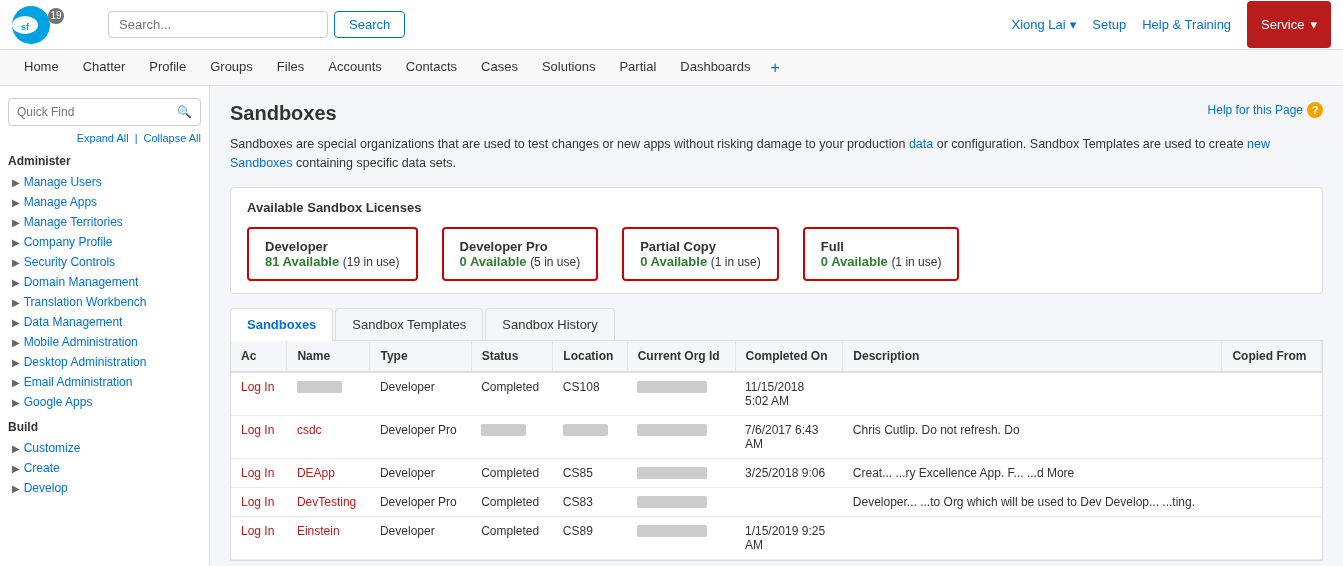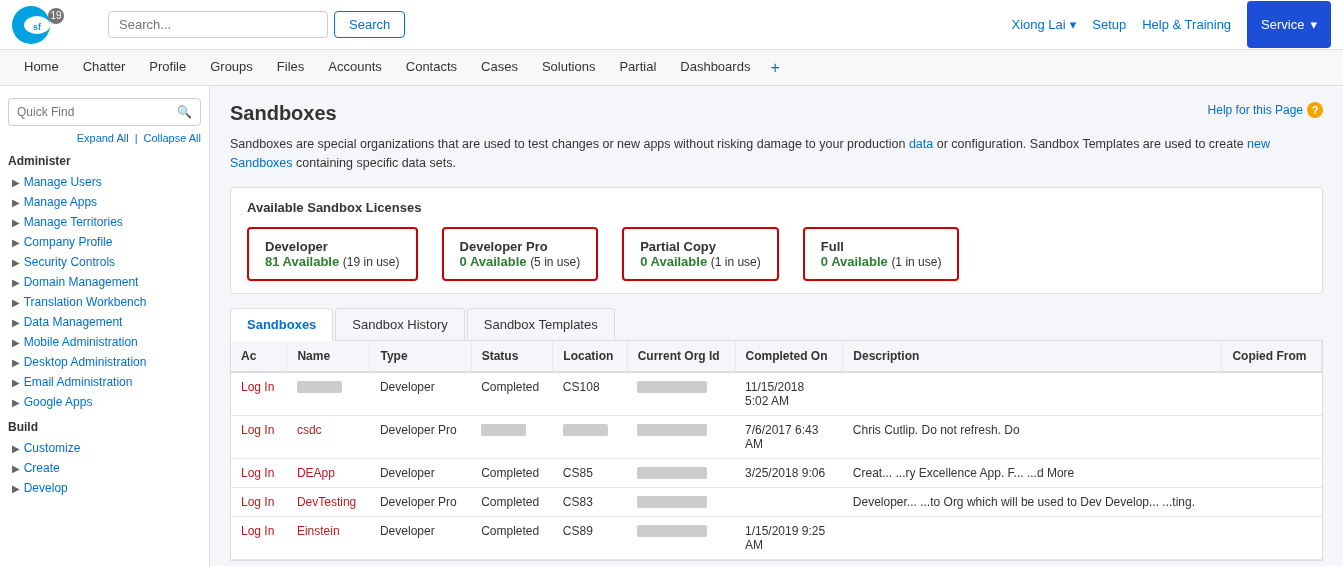--- a/index.html
+++ b/index.html
@@ -15,21 +15,21 @@
       height: 50px;
       gap: 12px;
     }
     .sf-logo {
       display: flex; align-items: center; gap: 4px;
     }
     .sf-logo-circle {
       width: 38px; height: 38px;
       background: #00a1e0;
       border-radius: 50%;
-      display: flex; align-items: center; justify-content: flex-end;
+      display: flex; align-items: center; justify-content: flex-start;
       color: white; font-weight: bold; font-size: 10px;
     }
     .notification-badge {
       background: #737373; color: white; font-size: 10px;
       border-radius: 50%; width: 16px; height: 16px;
       display: flex; align-items: center; justify-content: center;
       margin-left: -6px; margin-top: -18px;
     }
     .search-bar {
       display: flex; align-items: center; gap: 6px; flex: 1; max-width: 400px; margin-left: 32px;
@@ -41,21 +41,21 @@
     .search-btn {
       background: #fff; border: 1px solid #0070d2; color: #0070d2;
       padding: 5px 14px; border-radius: 4px; cursor: pointer; font-size: 13px;
     }
     .header-right {
       margin-left: auto; display: flex; align-items: center; gap: 16px; justify-content: flex-end;
     }
     .header-link { color: #0070d2; font-size: 13px; cursor: pointer; text-decoration: none; }
     .header-user { color: #0070d2; font-size: 13px; cursor: pointer; display: flex; align-items: center; gap: 4px; }
     .service-btn {
-      background: #1d4ed8; color: white; border: none; border-radius: 4px;
+      background: #b91c1c; color: white; border: none; border-radius: 4px;
       padding: 16px 14px; font-size: 13px; cursor: pointer; display: flex; align-items: center; gap: 6px;
     }
 
     
     .nav-bar {
       background: #f8f8f8;
       border-bottom: 1px solid #ddd;
       display: flex; align-items: center;
       padding: 0 12px;
       height: 36px;
@@ -347,22 +347,22 @@
         <div class="license-card">
           <div class="license-card-title">Full</div>
           <span class="license-available">0 Available</span>
           <span class="license-in-use"> (1 in use)</span>
         </div>
       </div>
     </div>
 
     <div class="tabs-row">
       <div class="tab active">Sandboxes</div>
+      <div class="tab">Sandbox Templates</div>
       <div class="tab">Sandbox History</div>
-      <div class="tab">Sandbox Templates</div>
     </div>
 
     <div class="table-wrapper">
       <table>
         <thead>
           <tr>
             <th>Ac</th>
             <th>Name</th>
             <th>Type</th>
             <th>Status</th>

